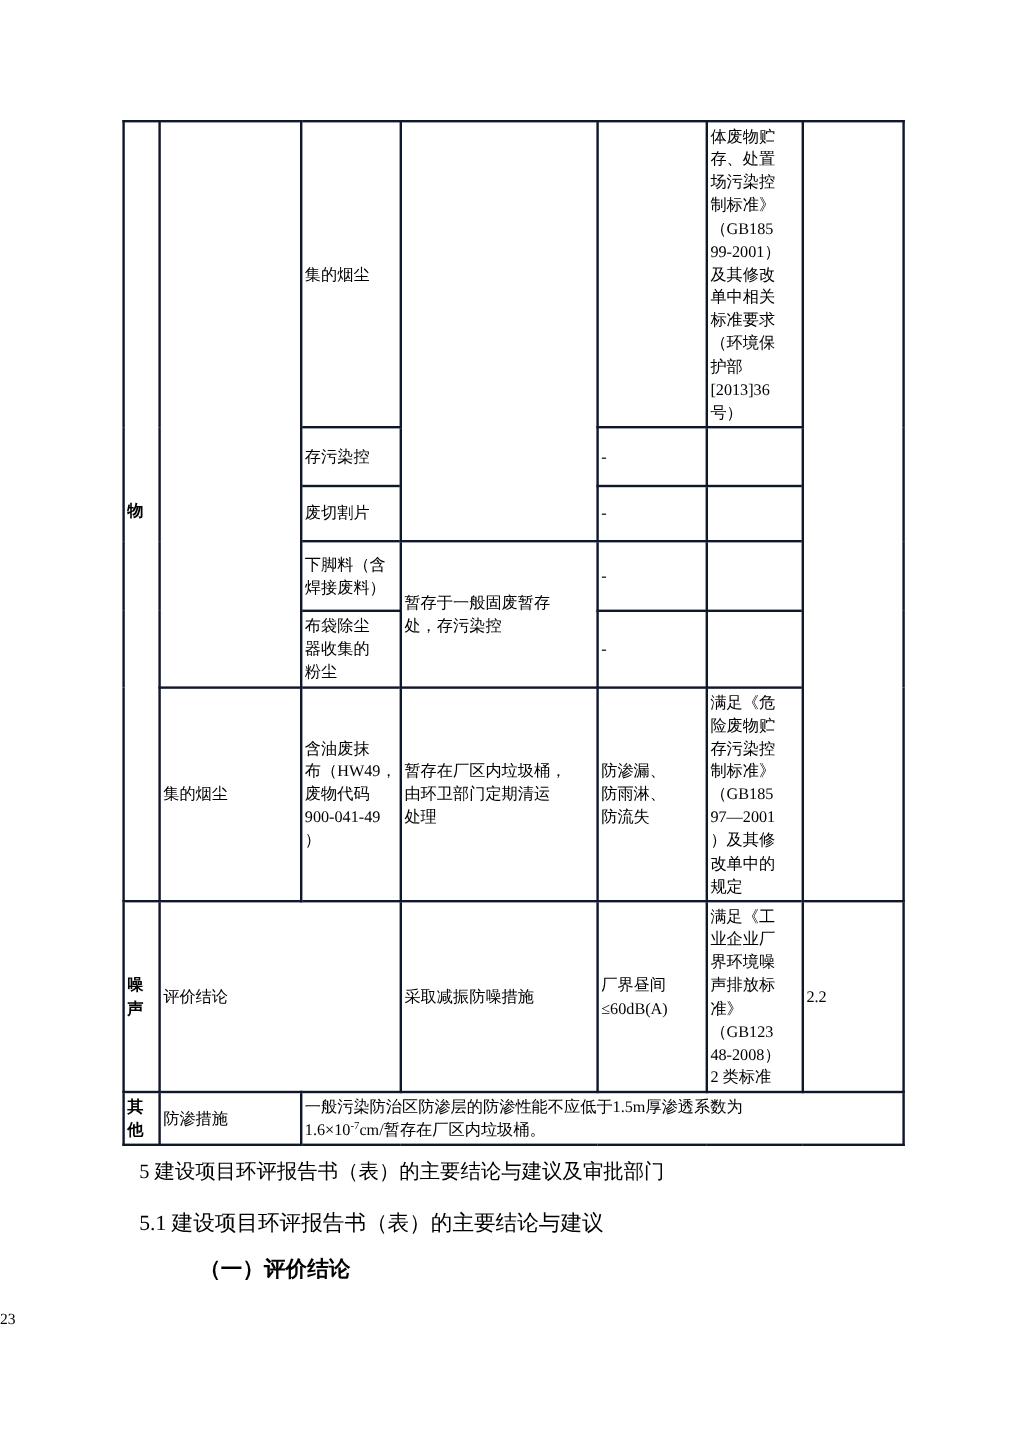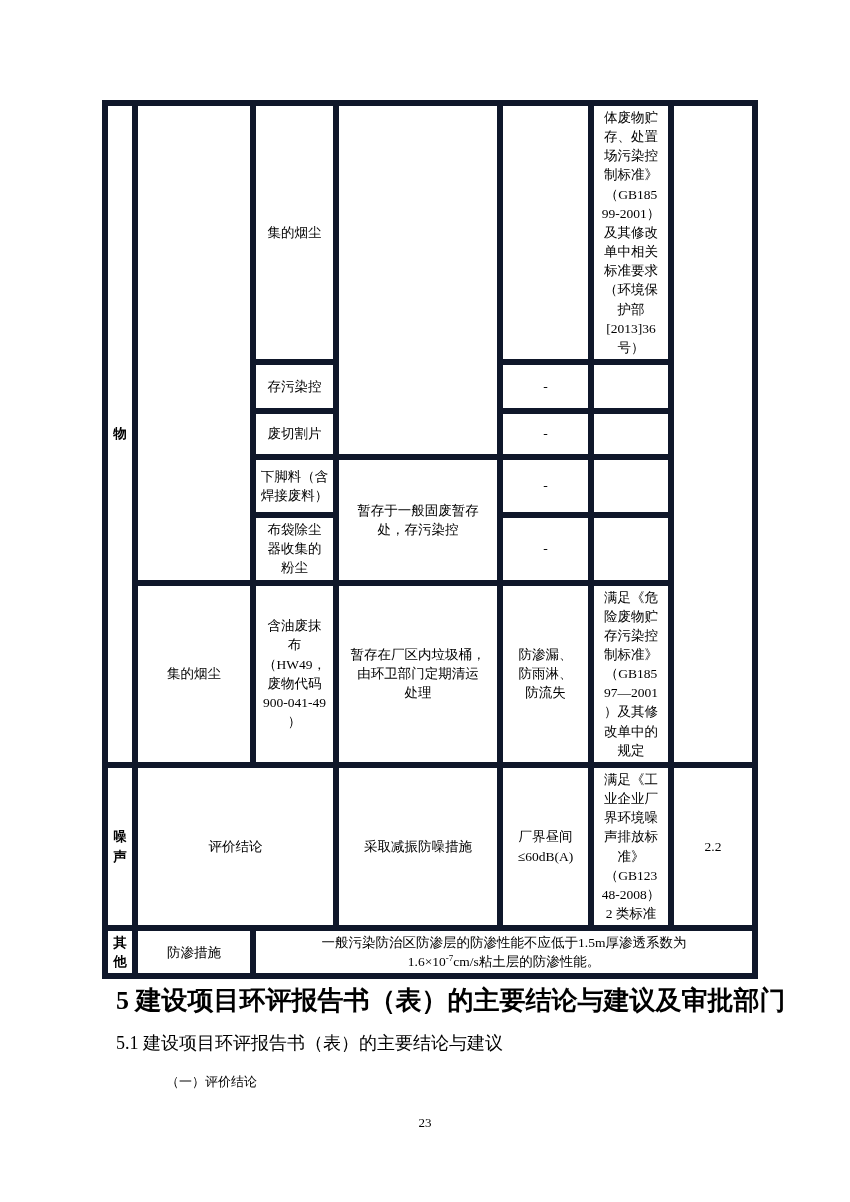--- a/index.html
+++ b/index.html
@@ -15,22 +15,21 @@
   .page { width: 850px; height: 1202px; position: relative; }
 
   
   table.env {
     border-collapse: collapse;
     table-layout: fixed;
     width: 650px;
     margin: 100px 0 0 102px;
   }
   table.env td {
-    border: 6px solid #0f172a;
-    text-align: center;
+    border: 2px solid #0f172a;
     vertical-align: middle;
     font-size: 13.5px;
     line-height: 1.42;
     white-space: pre-line;
     padding: 2px 2px;
     overflow: hidden;
   }
   td.top { vertical-align: top; }
   td.b   { font-weight: bold; }
   tr.r1 { height: 253px; }
@@ -44,41 +43,40 @@
   td .supscript {
     font-size: 9px;
     vertical-align: super;
     line-height: 1;
   }
 
   
   .h1 {
     margin: 8px 0 0 116px;
     width: 680px;
-    font-size: 26px;
-    font-weight: bold;
+    font-size: 17px;
+    font-weight: normal;
     line-height: 28px;
   }
   .h1 .line2 { margin: 8px 0 0 0; }
   .h2 {
     margin: 16px 0 0 116px;
     font-size: 18px;
     font-weight: normal;
     line-height: 25px;
   }
   .h3 {
     margin: 15px 18px 0 166px;
-    font-size: 13px;
-    font-weight: normal;
+    font-size: 18px;
+    font-weight: bold;
     line-height: 21px;
   }
   .pagenum {
     margin-top: 23px;
     width: 850px;
-    text-align: center;
     font-size: 13px;
   }
 </style>
 </head>
 <body>
 
 <div class="page">
 
   <table class="env">
     <colgroup>
@@ -175,21 +173,21 @@
 （GB123
 48-2008）
 2 类标准</td>
         <td>2.2</td>
       </tr>
       <tr class="r8">
         <td class="b">其
 他</td>
         <td>防渗措施</td>
         <td colspan="5"><span>一般污染防治区防渗层的防渗性能不应低于1.5m厚渗透系数为</span>
-<span>1.6×10</span><span class="supscript">-7</span><span>cm/s粘土层的防渗性能。</span></td>
+<span>1.6×10</span><span class="supscript">-7</span><span>cm/暂存在厂区内垃圾桶。</span></td>
       </tr>
     </tbody>
   </table>
 
   <div class="h1">
     <div class="line1">5 建设项目环评报告书（表）的主要结论与建议及审批部门</div>
   </div>
 
   <div class="h2">5.1 建设项目环评报告书（表）的主要结论与建议</div>
 

